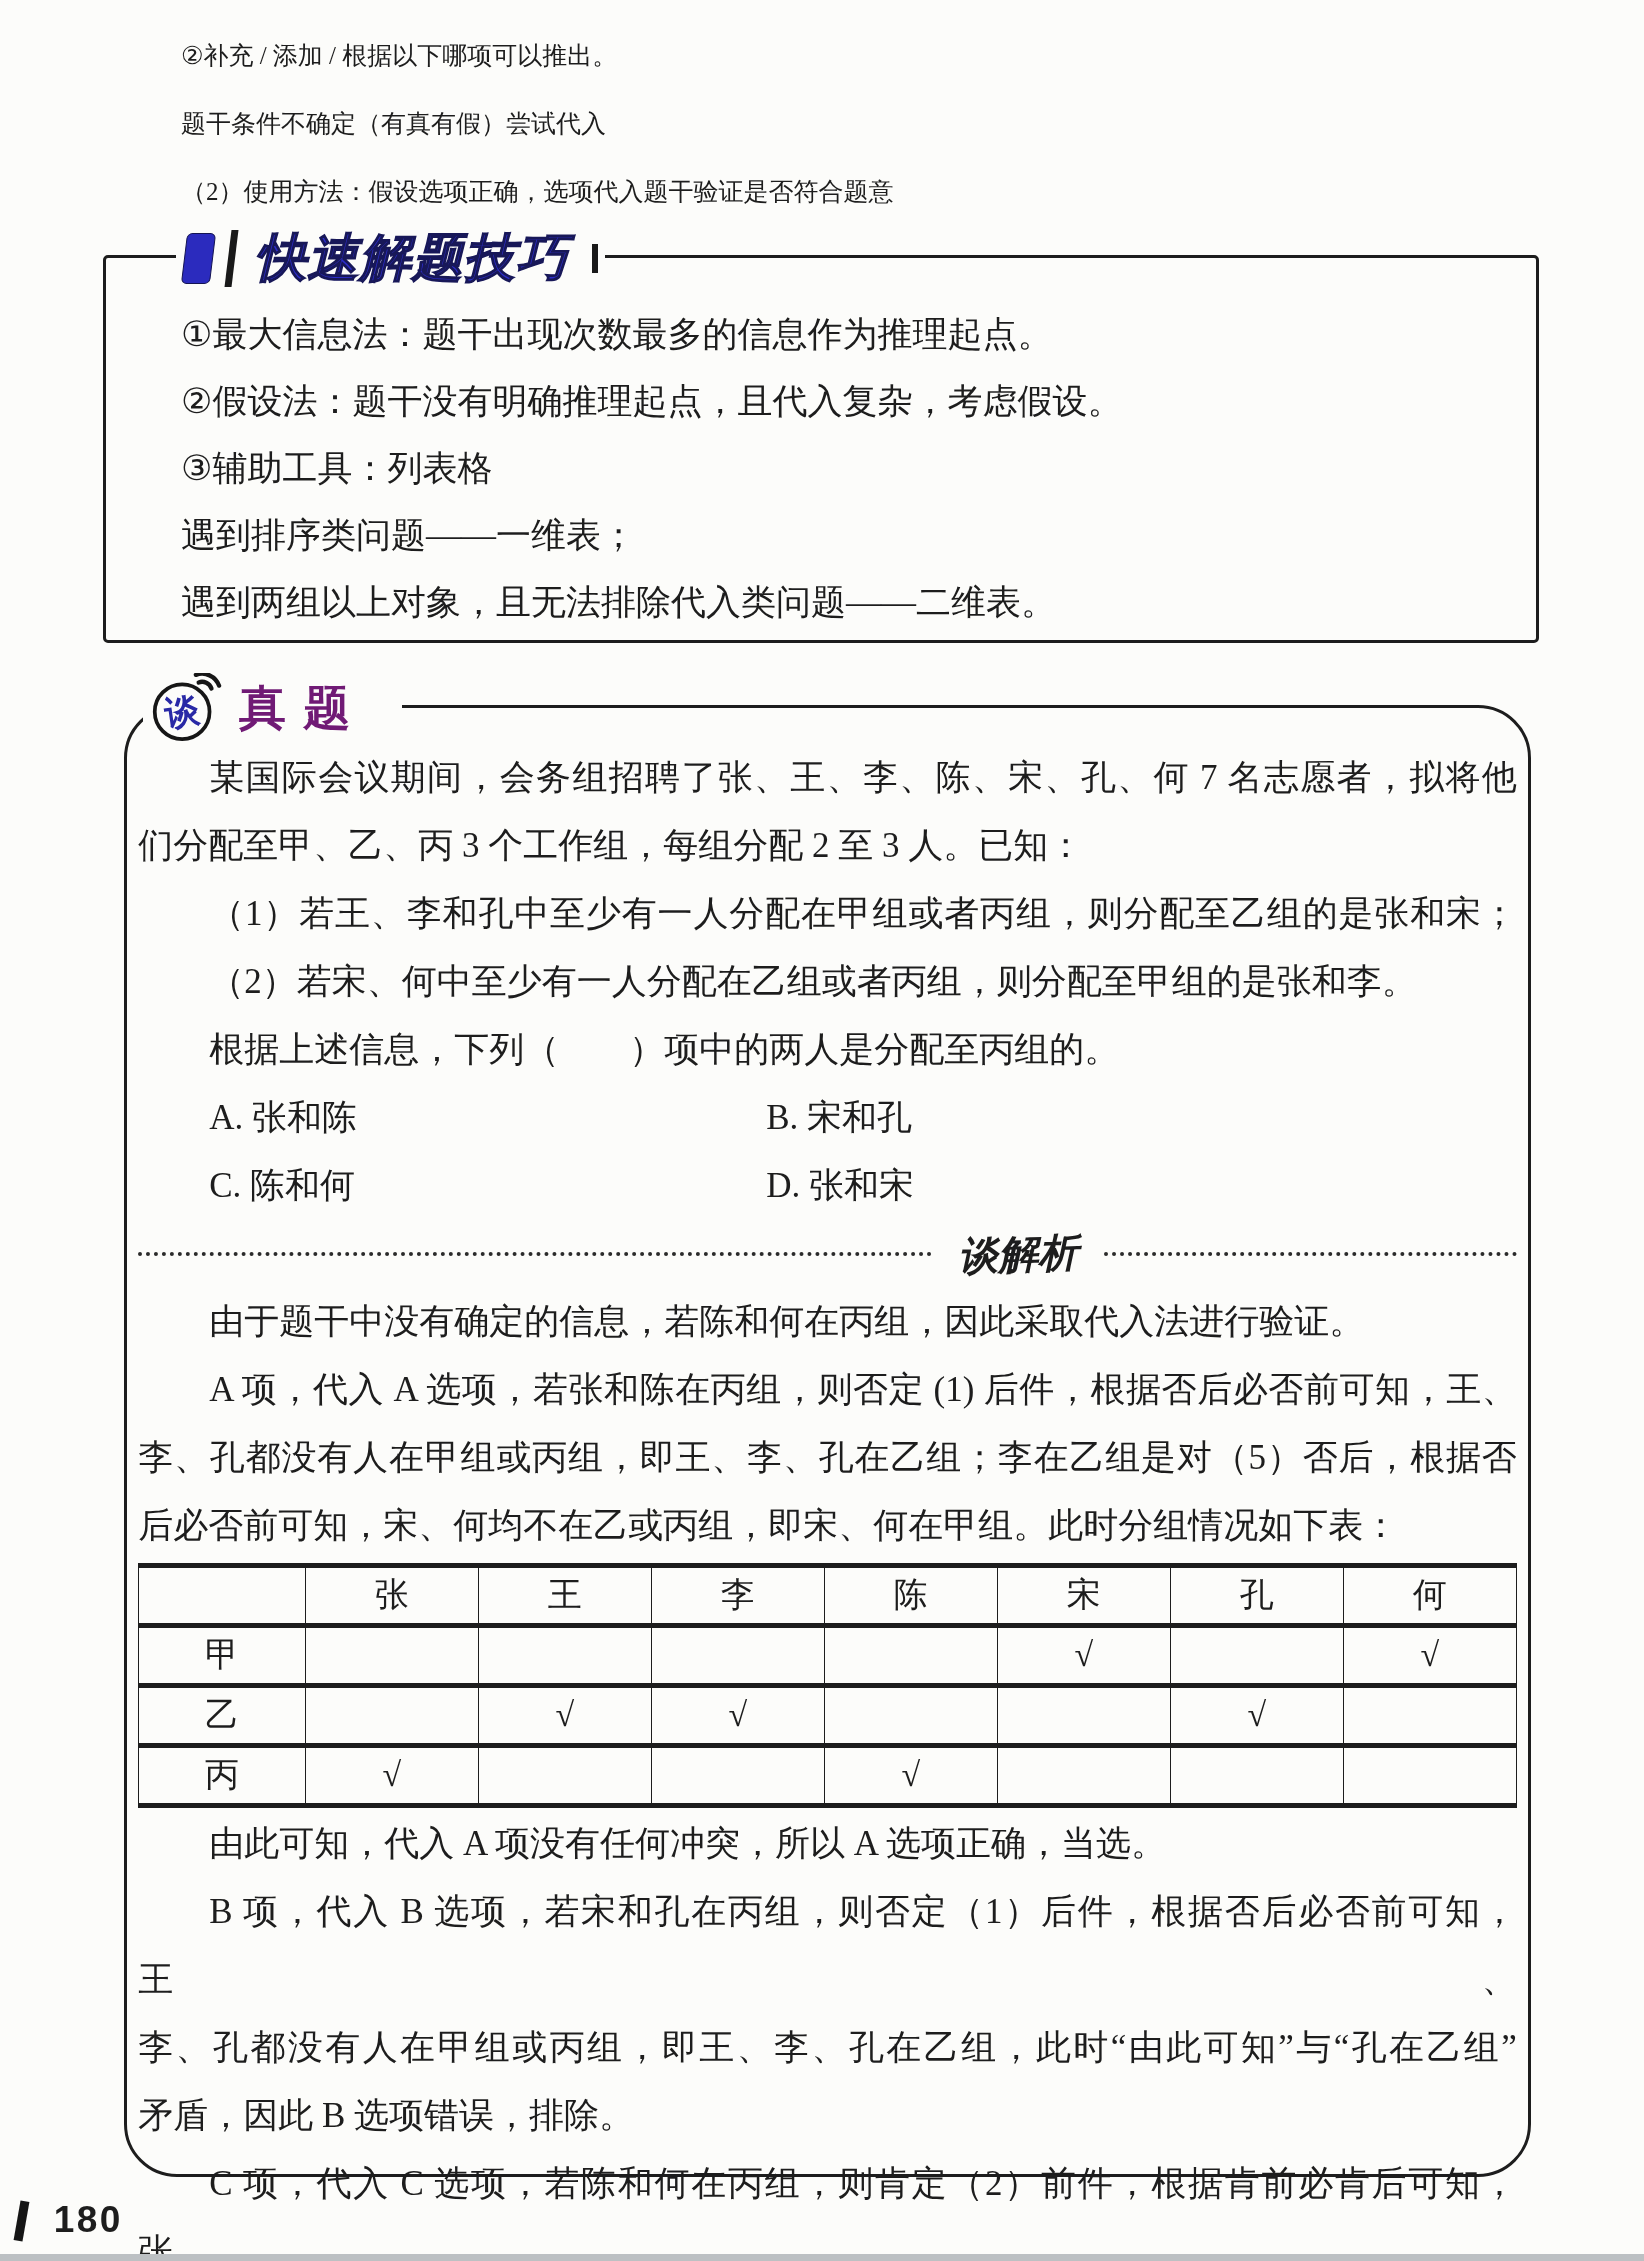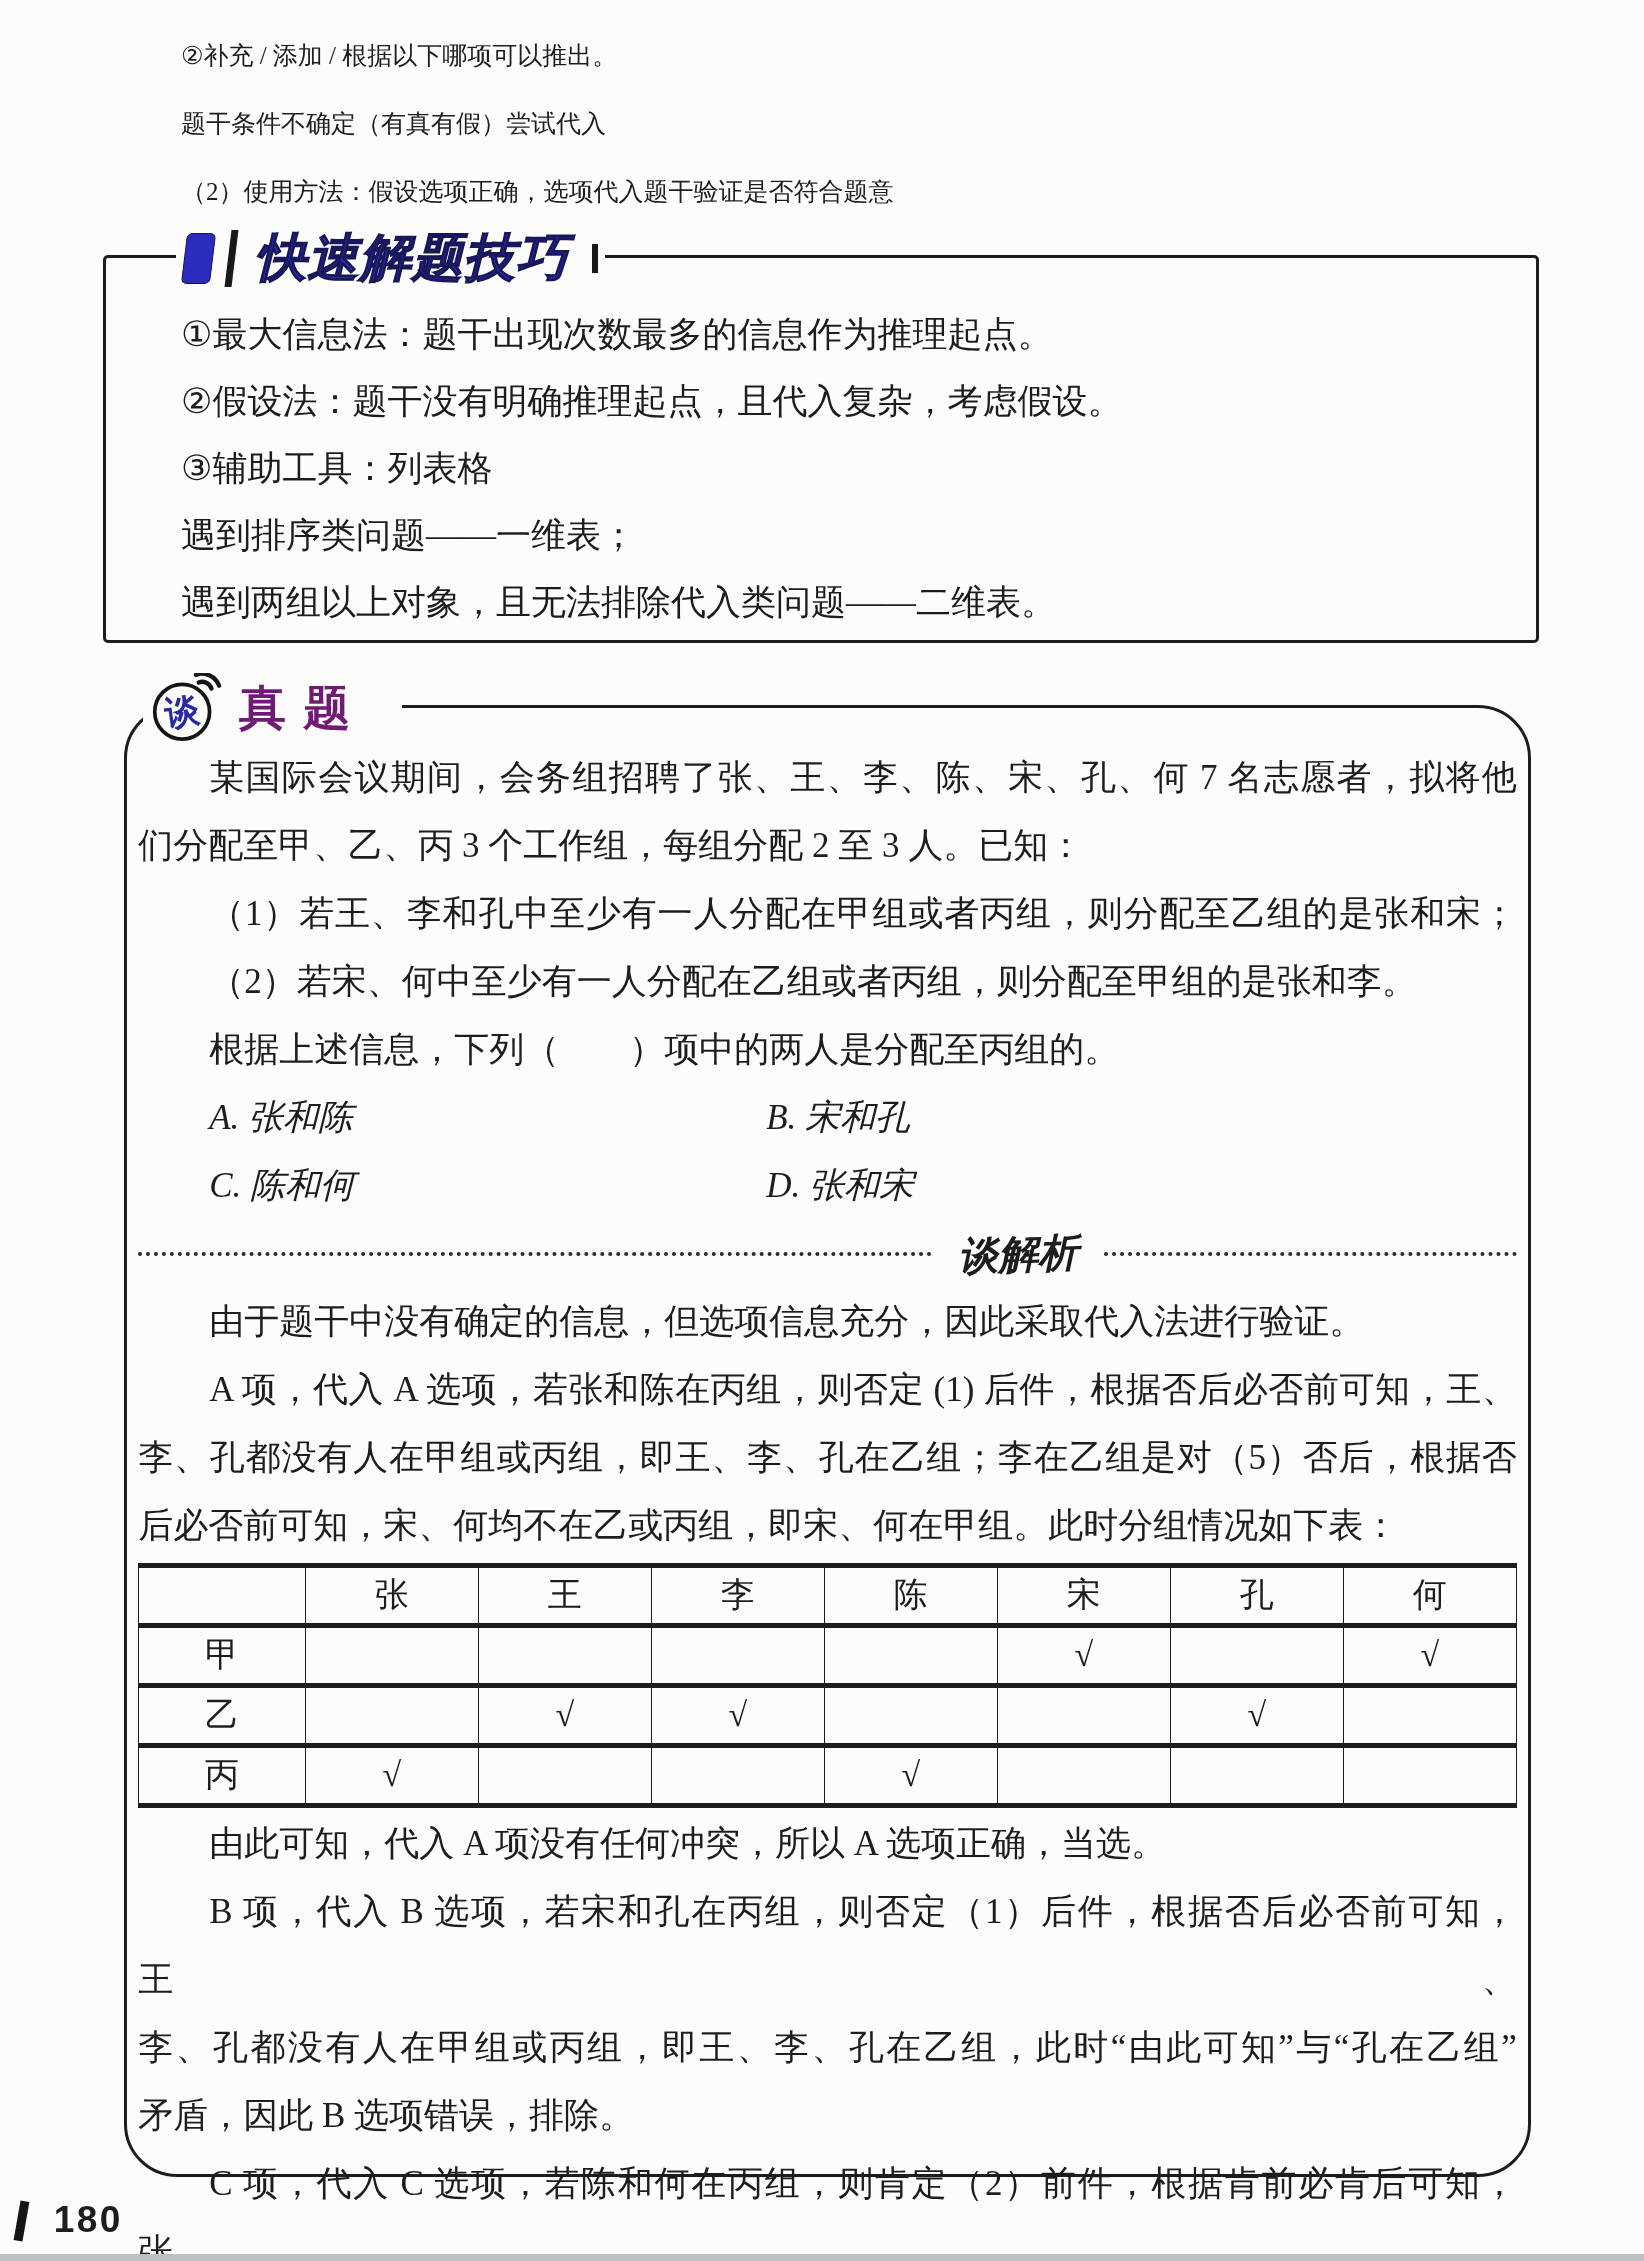--- a/index.html
+++ b/index.html
@@ -60,21 +60,21 @@
   .q-badge-svg { display: block; }
   .q-title {
     margin-left: 12.4px; font-size: 47px; font-weight: bold;
     color: #701a75; letter-spacing: 17.4px; white-space: nowrap;
   }
   .q-body { position: absolute; top: 36px; left: 11.2px; right: 11.2px; font-size: 35px; }
   .ln { line-height: 68px; }
   .indent { text-indent: 71px; }
   .fill { text-align: justify; text-align-last: justify; }
 
-  .opt-row { display: flex; line-height: 68px; font-style: italic; }
+  .opt-row { display: flex; line-height: 68px; }
   .opt-first { margin-left: 71px; width: 557px; }
 
   .divider { display: flex; align-items: center; height: 68px; }
   .dots-l { flex: 1.92; border-top: 4.3px dotted #2b2b2b; height: 0; }
   .dots-r { flex: 1; border-top: 4.3px dotted #2b2b2b; height: 0; }
   .div-label {
     margin: 0 26px; font-size: 40px; font-weight: bold; font-style: italic;
     transform: rotate(-2deg); white-space: nowrap;
   }
 
@@ -154,21 +154,21 @@
         <span class="opt-first">C. 陈和何</span>
         <span>D. 张和宋</span>
       </div>
 
       <div class="divider">
         <span class="dots-l"></span>
         <span class="div-label">谈解析</span>
         <span class="dots-r"></span>
       </div>
 
-      <div class="ln indent">由于题干中没有确定的信息，但选项信息充分，因此采取代入法进行验证。</div>
+      <div class="ln indent">由于题干中没有确定的信息，若陈和何在丙组，因此采取代入法进行验证。</div>
       <div class="ln indent fill">A 项，代入 A 选项，若张和陈在丙组，则否定 (1) 后件，根据否后必否前可知，王、</div>
       <div class="ln fill">李、孔都没有人在甲组或丙组，即王、李、孔在乙组；李在乙组是对（5）否后，根据否</div>
       <div class="ln">后必否前可知，宋、何均不在乙或丙组，即宋、何在甲组。此时分组情况如下表：</div>
 
       <table class="atable">
         <thead>
           <tr>
             <th class="rowlabel"></th>
             <th>张</th>
             <th>王</th>

